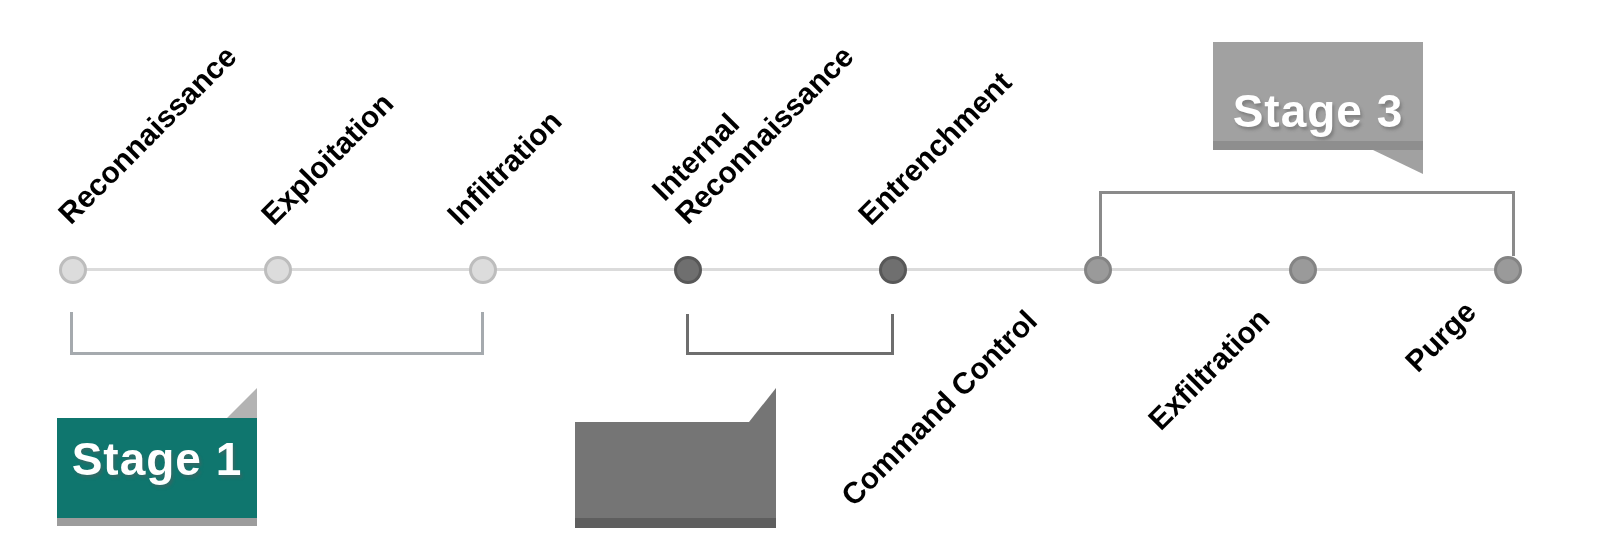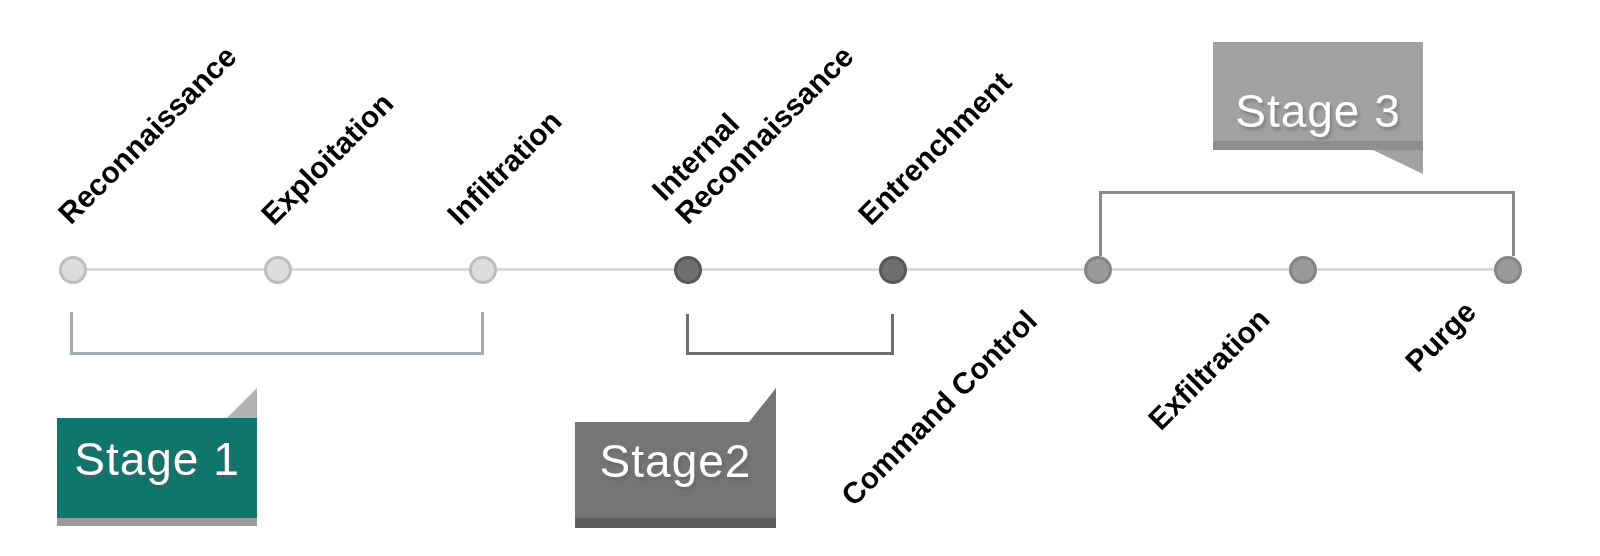--- a/index.html
+++ b/index.html
@@ -24,21 +24,21 @@
   .bracket{position:absolute;}
   .bracket.below1{left:70px;top:312px;width:408px;height:40px;
     border-left:3px solid #a5aaae;border-right:3px solid #a5aaae;border-bottom:3px solid #a5aaae;}
   .bracket.below2{left:686px;top:314px;width:202px;height:38px;
     border-left:3px solid #6e6e6e;border-right:3px solid #6e6e6e;border-bottom:3px solid #6e6e6e;}
   .bracket.above3{left:1099px;top:191px;width:410px;height:62px;
     border-left:3px solid #8a8a8a;border-right:3px solid #8a8a8a;border-top:3px solid #8a8a8a;}
   
   .badge{position:absolute;display:flex;align-items:center;justify-content:center;}
   .badge .txt{
-    font-size:46px;font-weight:400;color:#ffffff;letter-spacing:1px;
+    font-size:46px;font-weight:700;color:#ffffff;letter-spacing:1px;
     text-shadow:2px 3px 3px rgba(90,90,90,0.45);
   }
   .badge .strip{position:absolute;left:0;bottom:0;width:100%;}
   .badge .tail{position:absolute;width:0;height:0;}
   
   .badge.b1{left:57px;top:418px;width:200px;height:108px;background:#0f766e;}
   .badge.b1 .txt{padding-bottom:26px;}
   .badge.b1 .strip{height:8px;background:#9c9c9c;}
   .badge.b1 .tail{right:0;top:-30px;border-left:30px solid transparent;border-bottom:30px solid #b3b3b3;}
   
@@ -86,21 +86,20 @@
   <div class="bracket above3"></div>
 
   <div class="badge b1">
     <div class="tail"></div>
     <div class="strip"></div>
     <div class="txt">Stage 1</div>
   </div>
   <div class="badge b2">
     <div class="tail"></div>
     <div class="strip"></div>
-    <div class="txt">Stage2</div>
   </div>
   <div class="badge b3">
     <div class="tail"></div>
     <div class="strip"></div>
     <div class="txt">Stage 3</div>
   </div>
 
 </div>
 
 </body></html>

